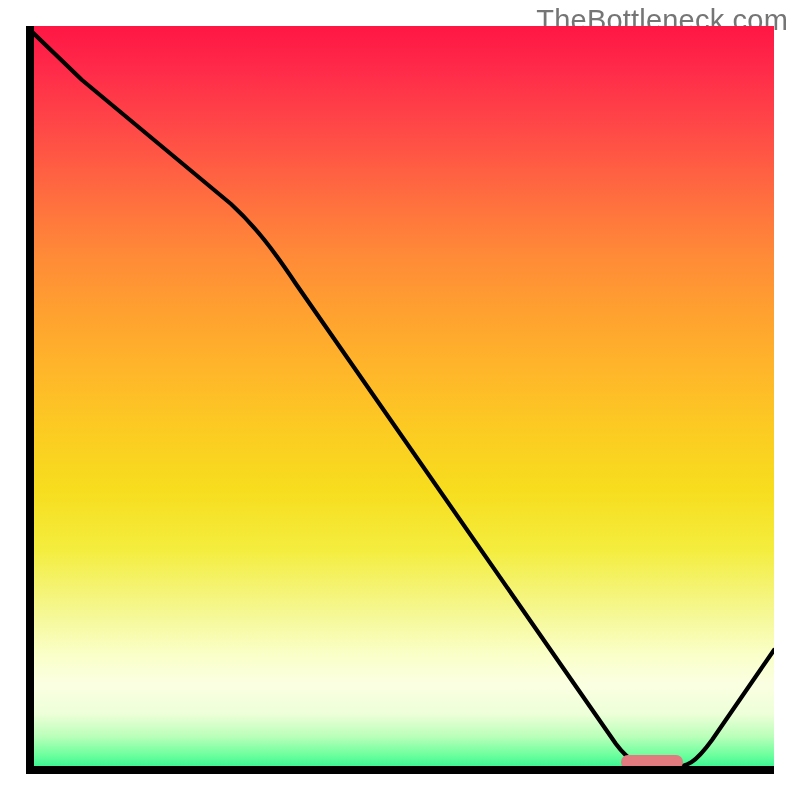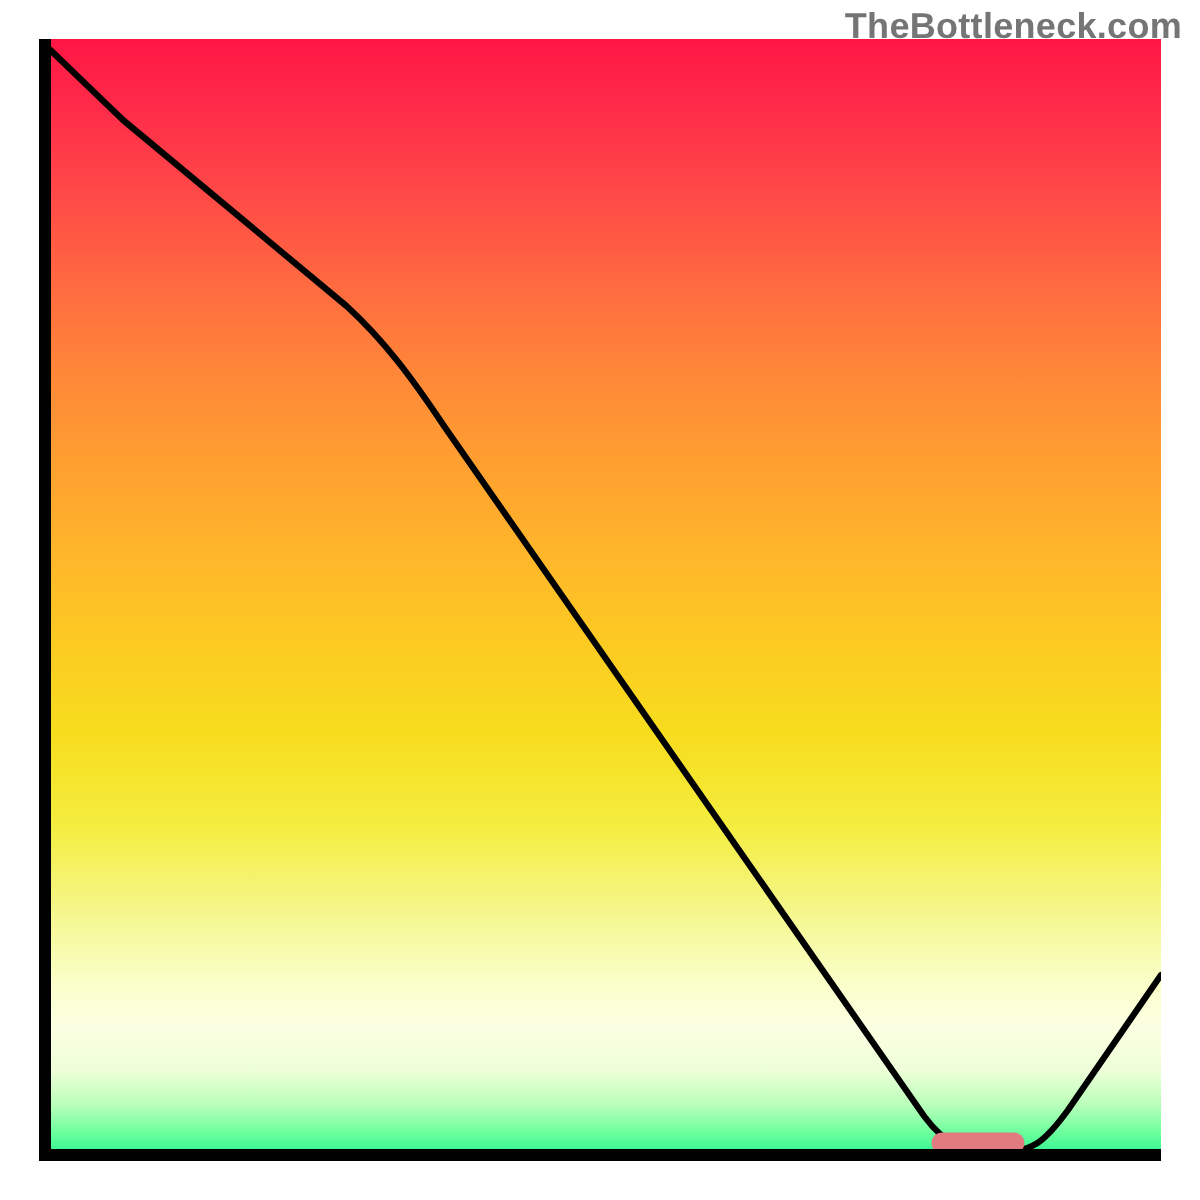--- a/index.html
+++ b/index.html
@@ -8,22 +8,22 @@
     position: relative;
     width: 800px;
     height: 800px;
     background: #fff;
   }
   .watermark {
     position: absolute;
     top: 4px;
     right: 12px;
     font-family: Arial, Helvetica, sans-serif;
-    font-size: 24px;
-    font-weight: 700;
+    font-size: 29px;
+    font-weight: 400;
     color: #757575;
     letter-spacing: 0.2px;
   }
   .plot {
     position: absolute;
     left: 26px;
     top: 26px;
     width: 748px;
     height: 748px;
   }

